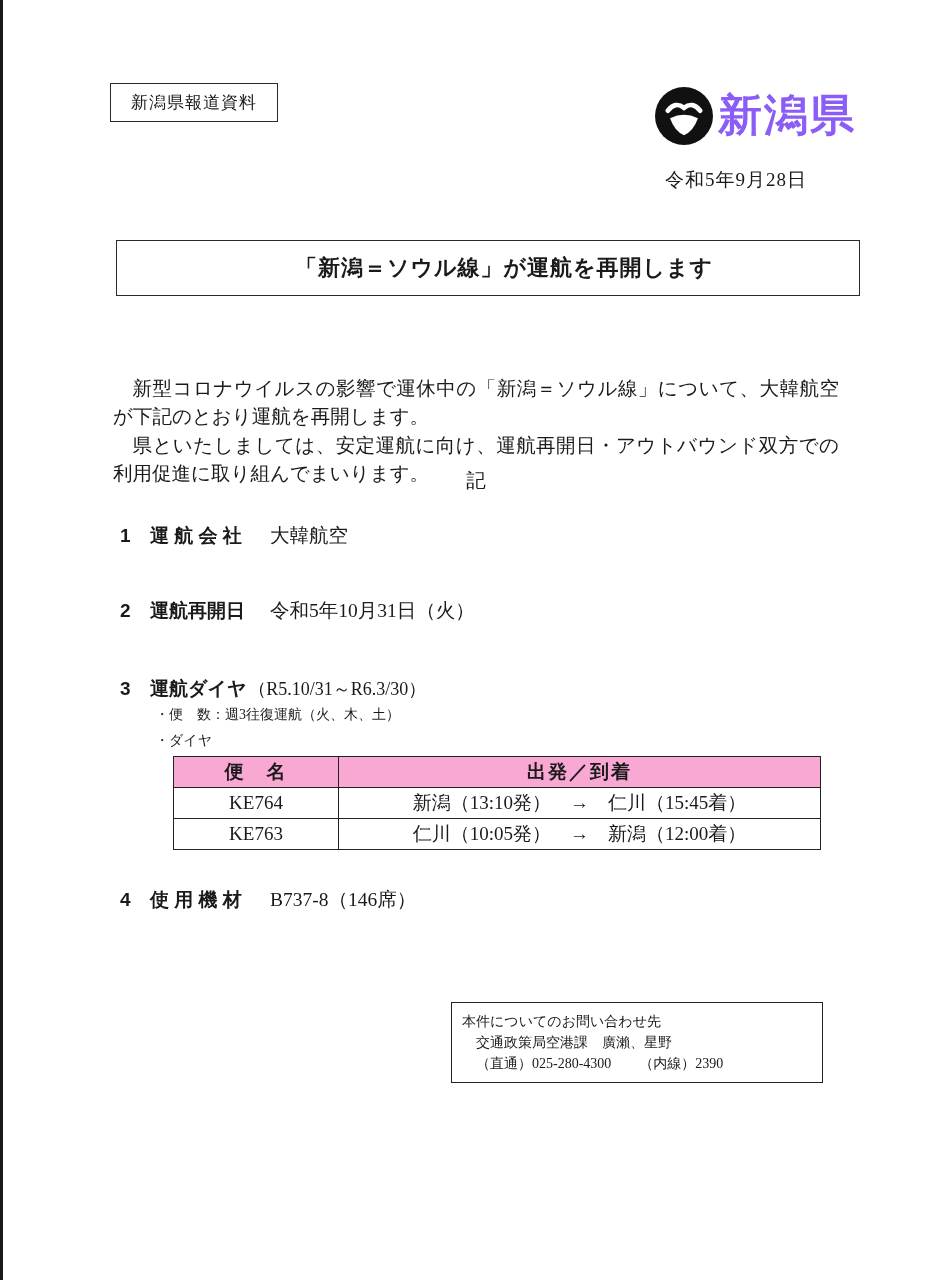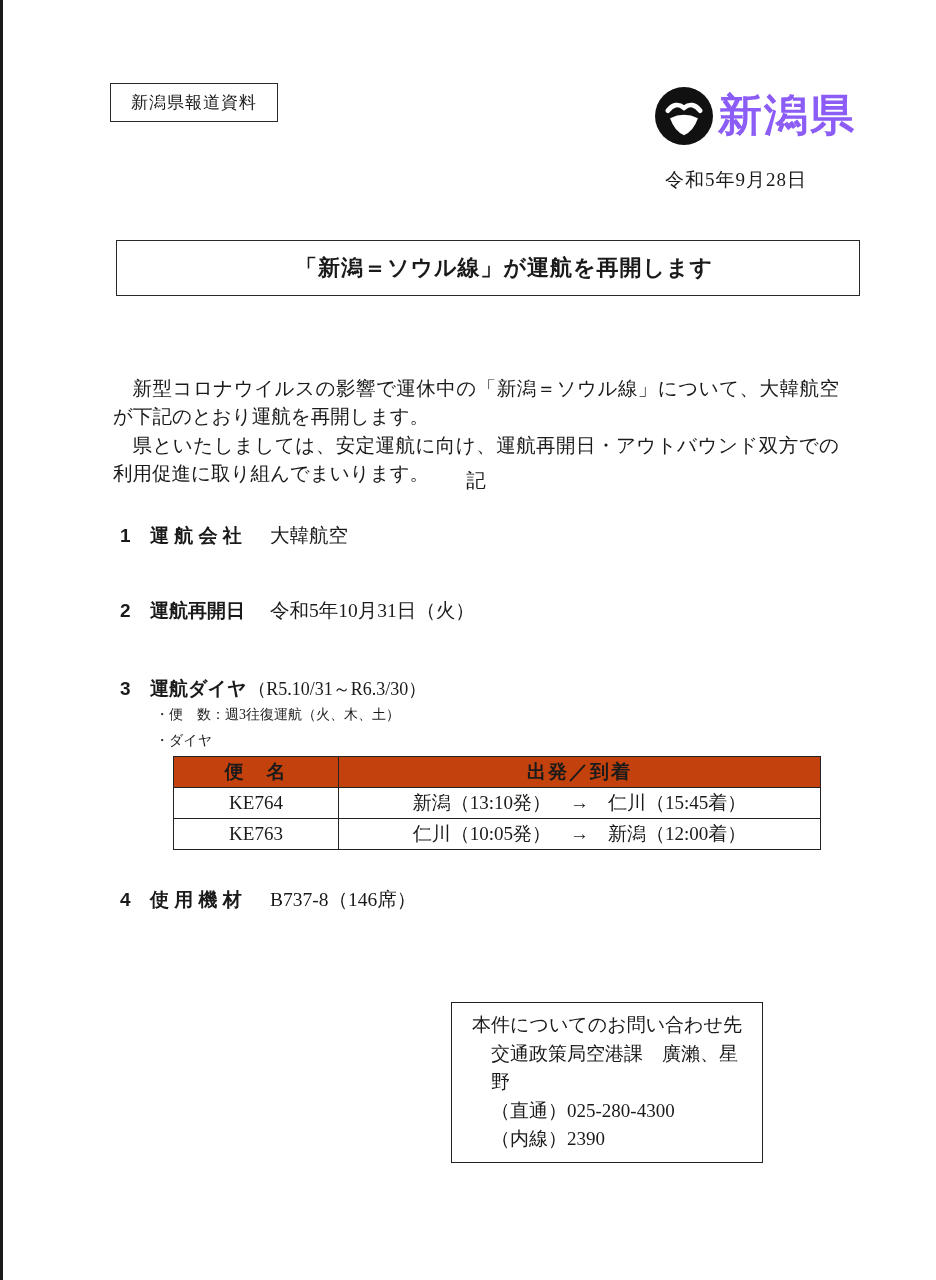--- a/index.html
+++ b/index.html
@@ -51,31 +51,31 @@
   .bullet { position:absolute; left:152px; font-size:14px; }
 
   .dia-table {
     position:absolute; left:170px; top:756px; width:648px;
     border-collapse:collapse; font-size:19px;
   }
   .dia-table th, .dia-table td {
     border:1.5px solid #222; text-align:center; padding:2px 6px;
   }
   .dia-table th {
-    background:#c2410c; font-weight:bold;
+    background:#f9a8d4; font-weight:bold;
     font-family:Liberation Mono, monospace;
     letter-spacing:2px;
   }
   .dia-table td.flight-col { width:152px; }
 
   .contact-box {
-    position:absolute; left:448px; top:1002px; width:312px;
+    position:absolute; left:448px; top:1002px; width:372px;
     border:1.5px solid #222;
-    padding:8px 20px;
-    font-size:19px; line-height:1.5;
+    padding:8px 10px;
+    font-size:14px; line-height:1.5;
     box-sizing:border-box;
   }
   .contact-indent { padding-left:1em; }
 </style>
 </head>
 <body>
 
 <div class="page">
 
   <div class="press-box">

